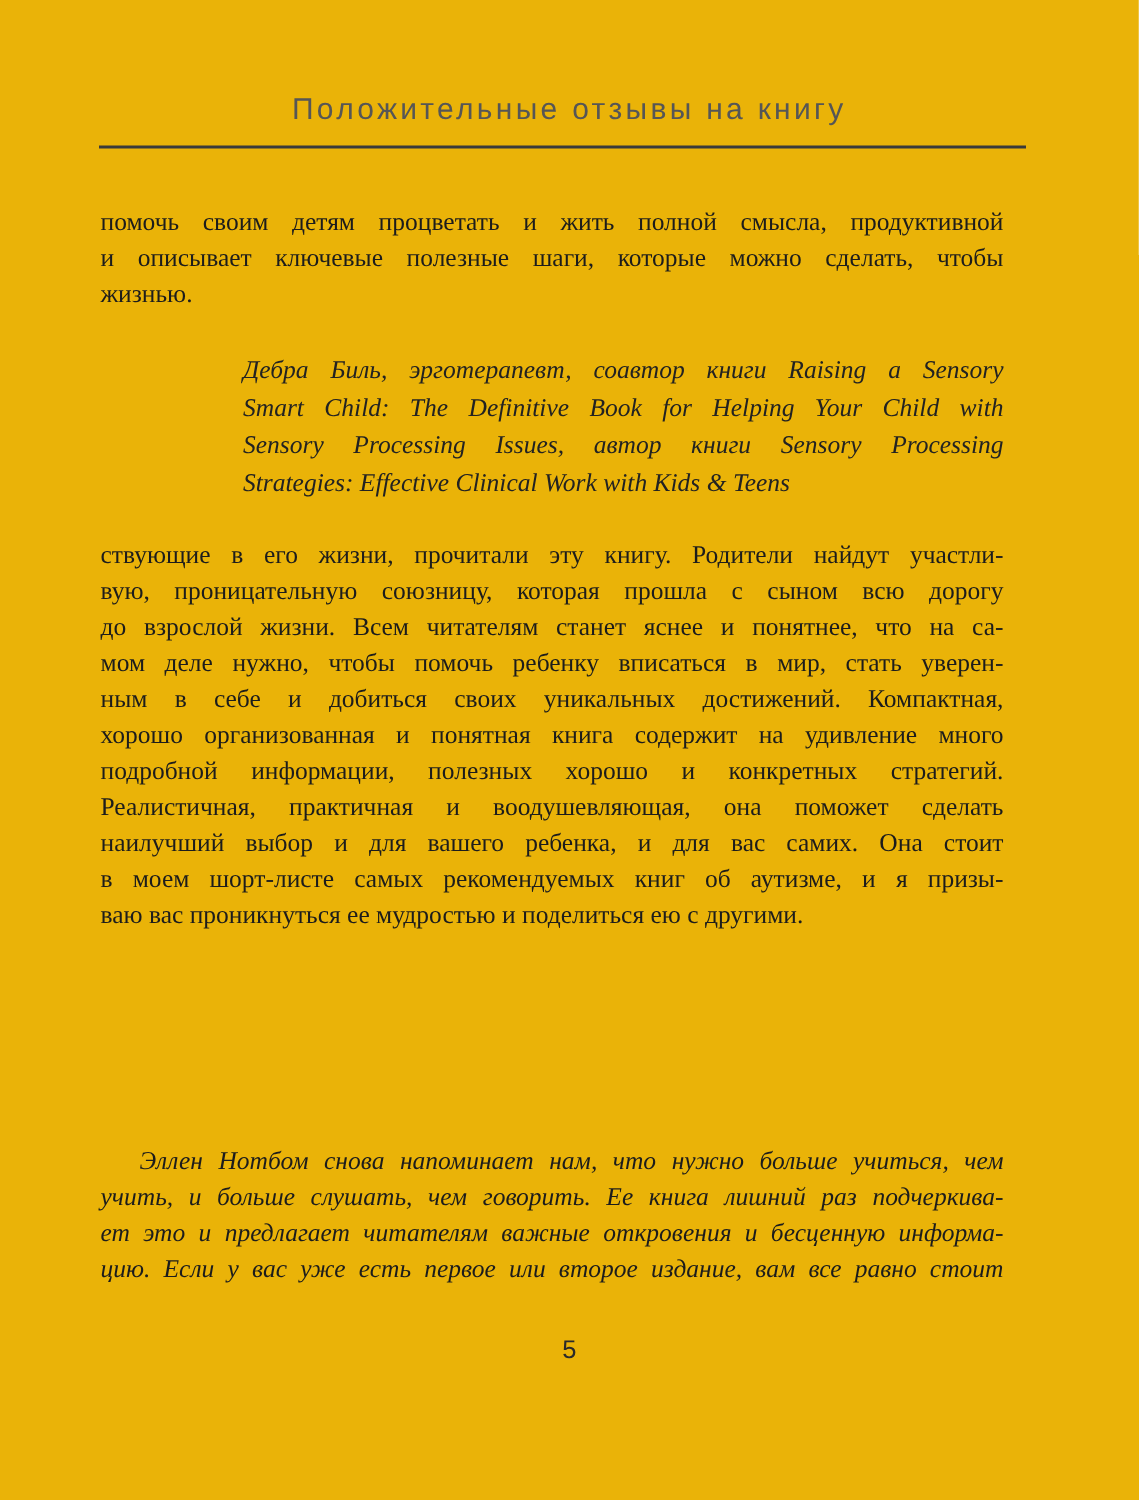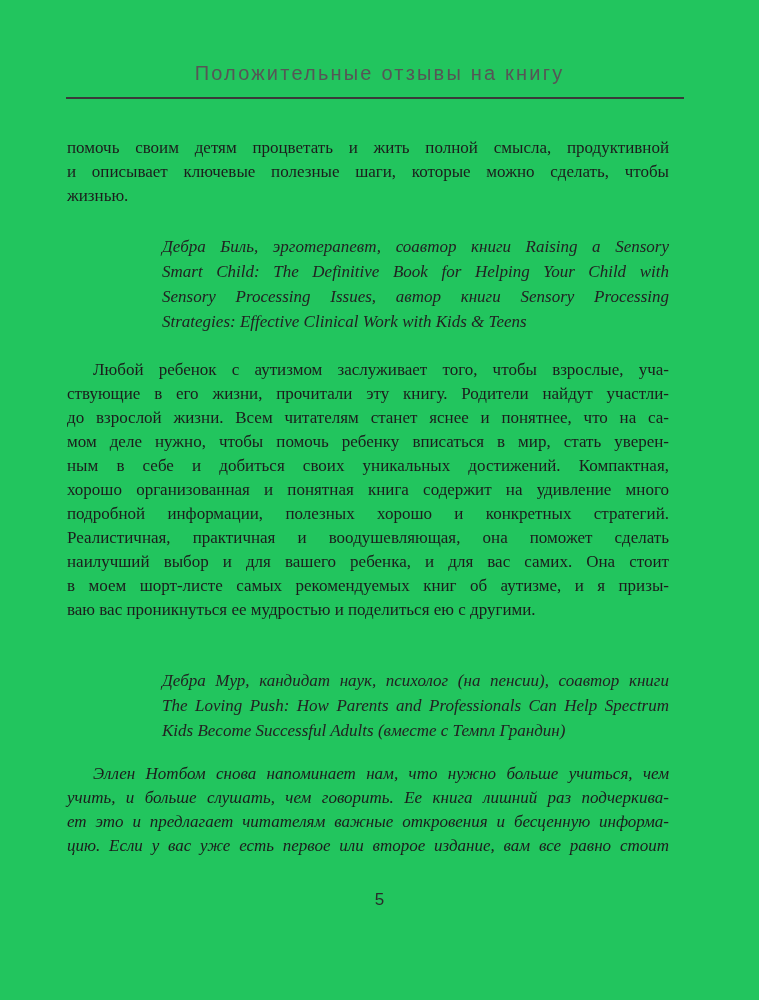--- a/index.html
+++ b/index.html
@@ -1,21 +1,21 @@
 <!DOCTYPE html>
 <html><head>
 <meta charset="utf-8">
 <style>
   html, body { margin: 0; padding: 0; }
   body { background: #ffffff; }
   .page {
     position: relative;
     width: 759px;
     height: 1000px;
-    background: #22c55e;
+    background: #eab308;
     overflow: hidden;
     font-family: "Liberation Serif", "DejaVu Serif", serif;
   }
   .running-head {
     position: absolute;
     top: 58px;
     left: 0;
     width: 759px;
     text-align: center;
     font-family: "Liberation Sans", "DejaVu Sans", sans-serif;
@@ -92,38 +92,33 @@
     </div>
 
   <div id="attribution-1" class="text-block attr-block">
       <div class="ln">Дебра Биль, эрготерапевт, соавтор книги Raising a Sensory</div>
       <div class="ln">Smart Child: The Definitive Book for Helping Your Child with</div>
       <div class="ln">Sensory Processing Issues, автор книги Sensory Processing</div>
       <div class="ln last">Strategies: Effective Clinical Work with Kids &amp; Teens</div>
     </div>
 
   <div id="para-review-2" class="text-block">
-      <div class="ln indent">Любой ребенок с аутизмом заслуживает того, чтобы взрослые, уча-</div>
       <div class="ln">ствующие в его жизни, прочитали эту книгу. Родители найдут участли-</div>
+      <div class="ln">вую, проницательную союзницу, которая прошла с сыном всю дорогу</div>
       <div class="ln">до взрослой жизни. Всем читателям станет яснее и понятнее, что на са-</div>
       <div class="ln">мом деле нужно, чтобы помочь ребенку вписаться в мир, стать уверен-</div>
       <div class="ln">ным в себе и добиться своих уникальных достижений. Компактная,</div>
       <div class="ln">хорошо организованная и понятная книга содержит на удивление много</div>
       <div class="ln">подробной информации, полезных хорошо и конкретных стратегий.</div>
       <div class="ln">Реалистичная, практичная и воодушевляющая, она поможет сделать</div>
       <div class="ln">наилучший выбор и для вашего ребенка, и для вас самих. Она стоит</div>
       <div class="ln">в моем шорт-листе самых рекомендуемых книг об аутизме, и я призы-</div>
       <div class="ln last">ваю вас проникнуться ее мудростью и поделиться ею с другими.</div>
     </div>
 
-  <div id="attribution-2" class="text-block attr-block">
-      <div class="ln">Дебра Мур, кандидат наук, психолог (на пенсии), соавтор книги</div>
-      <div class="ln">The Loving Push: How Parents and Professionals Can Help Spectrum</div>
-      <div class="ln last">Kids Become Successful Adults (вместе с Темпл Грандин)</div>
-    </div>
 
   <div id="para-review-3" class="text-block">
       <div class="ln indent">Эллен Нотбом снова напоминает нам, что нужно больше учиться, чем</div>
       <div class="ln">учить, и больше слушать, чем говорить. Ее книга лишний раз подчеркива-</div>
       <div class="ln">ет это и предлагает читателям важные откровения и бесценную информа-</div>
       <div class="ln">цию. Если у вас уже есть первое или второе издание, вам все равно стоит</div>
     </div>
 
   <div class="page-number">5</div>
 

